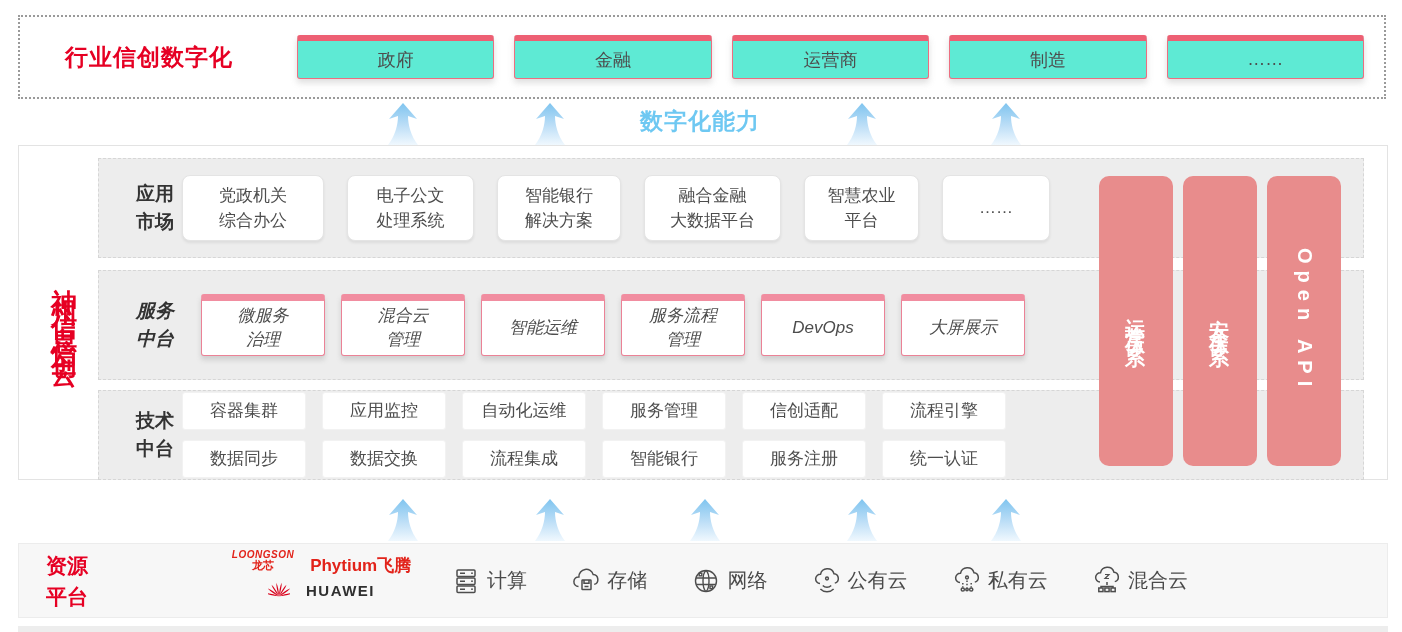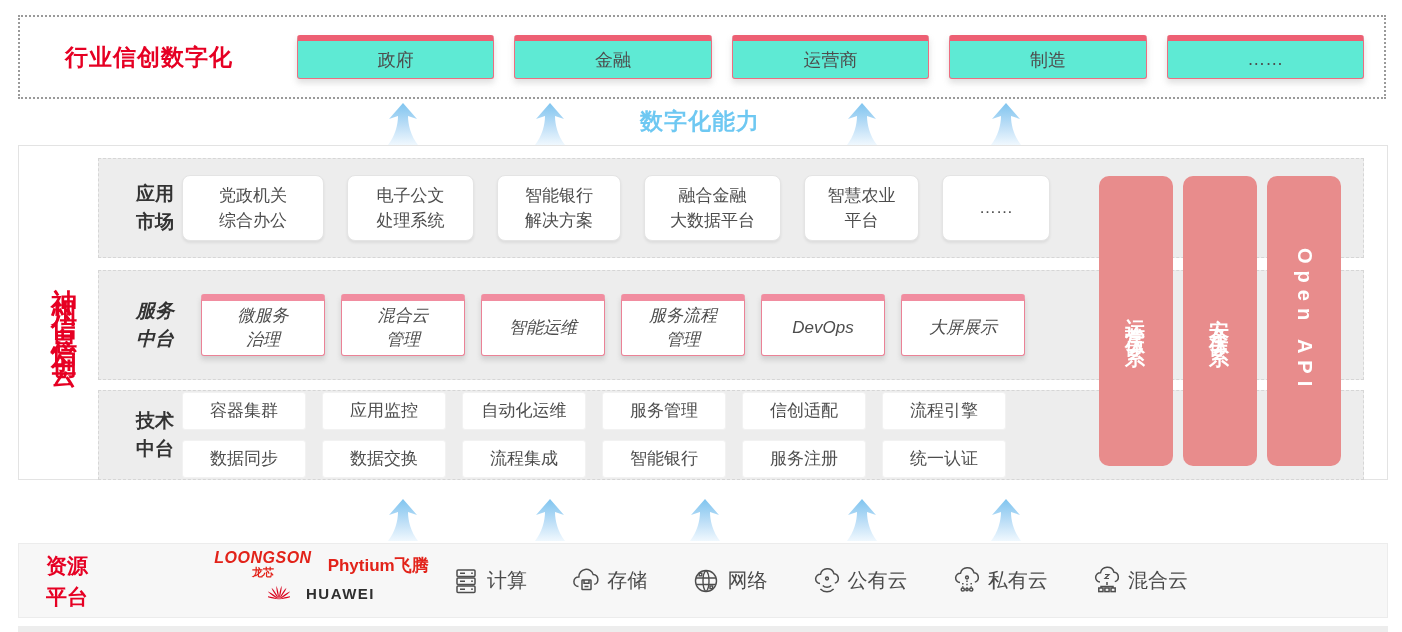--- a/index.html
+++ b/index.html
@@ -68,21 +68,21 @@
 
   
   .resources{position:absolute;left:18px;top:543px;width:1370px;height:75px;background:#f7f7f7;
              border:1px solid #ececec;}
   .res-label{position:absolute;left:27px;top:50%;transform:translateY(-50%);
              font-size:21px;font-weight:bold;color:var(--red);white-space:pre-line;line-height:1.5;}
   .vendors{position:absolute;left:170px;top:5px;width:265px;display:flex;flex-direction:column;
            align-items:center;}
   .vendor-row{display:flex;align-items:flex-start;gap:16px;}
   .loongson{display:flex;flex-direction:column;align-items:center;color:#e2231a;}
-  .loongson-name{font-size:16px;font-weight:900;font-style:italic;letter-spacing:.5px;}
+  .loongson-name{font-size:10px;font-weight:900;font-style:italic;letter-spacing:.5px;}
   .loongson-sub{font-size:11px;font-weight:bold;margin-top:-2px;}
   .phytium{margin-top:5px;font-size:17px;font-weight:bold;color:#e2231a;display:flex;align-items:center;}
   .huawei{display:flex;align-items:center;gap:16px;margin-top:2px;}
   .huawei-name{font-size:15px;font-weight:bold;color:#2f2f2f;letter-spacing:1.5px;}
   .res-items{position:absolute;left:432px;width:737px;top:0;bottom:0;
              display:flex;align-items:center;justify-content:space-between;}
   .res-item{display:flex;align-items:center;gap:6px;font-size:20px;color:#4a4a4a;}
   .res-item svg{display:block;}
 
   .footer-strip{position:absolute;left:18px;top:626px;width:1370px;height:6px;background:#ededed;}

